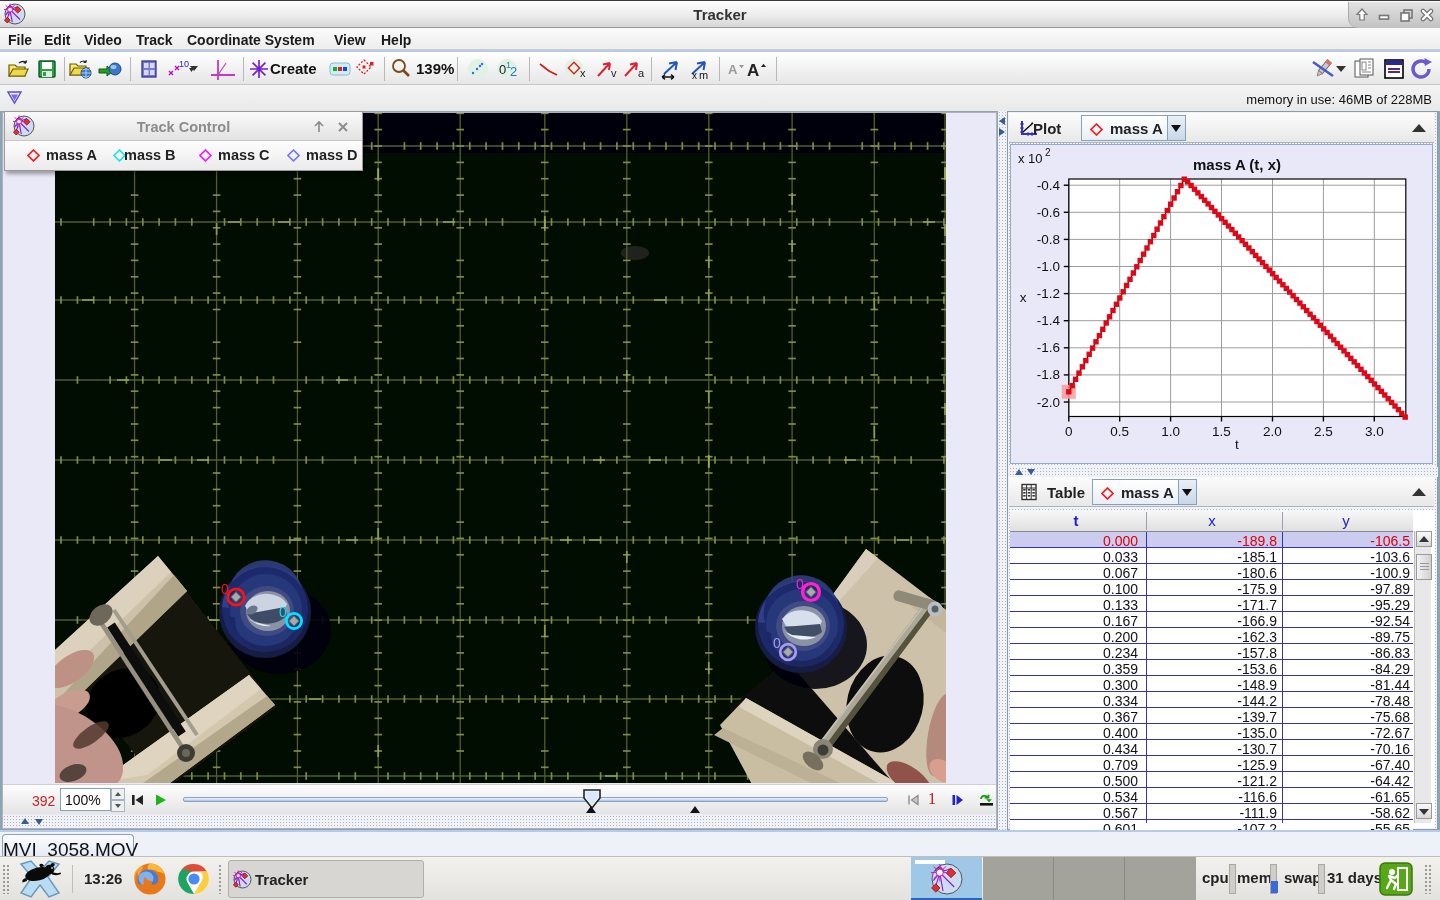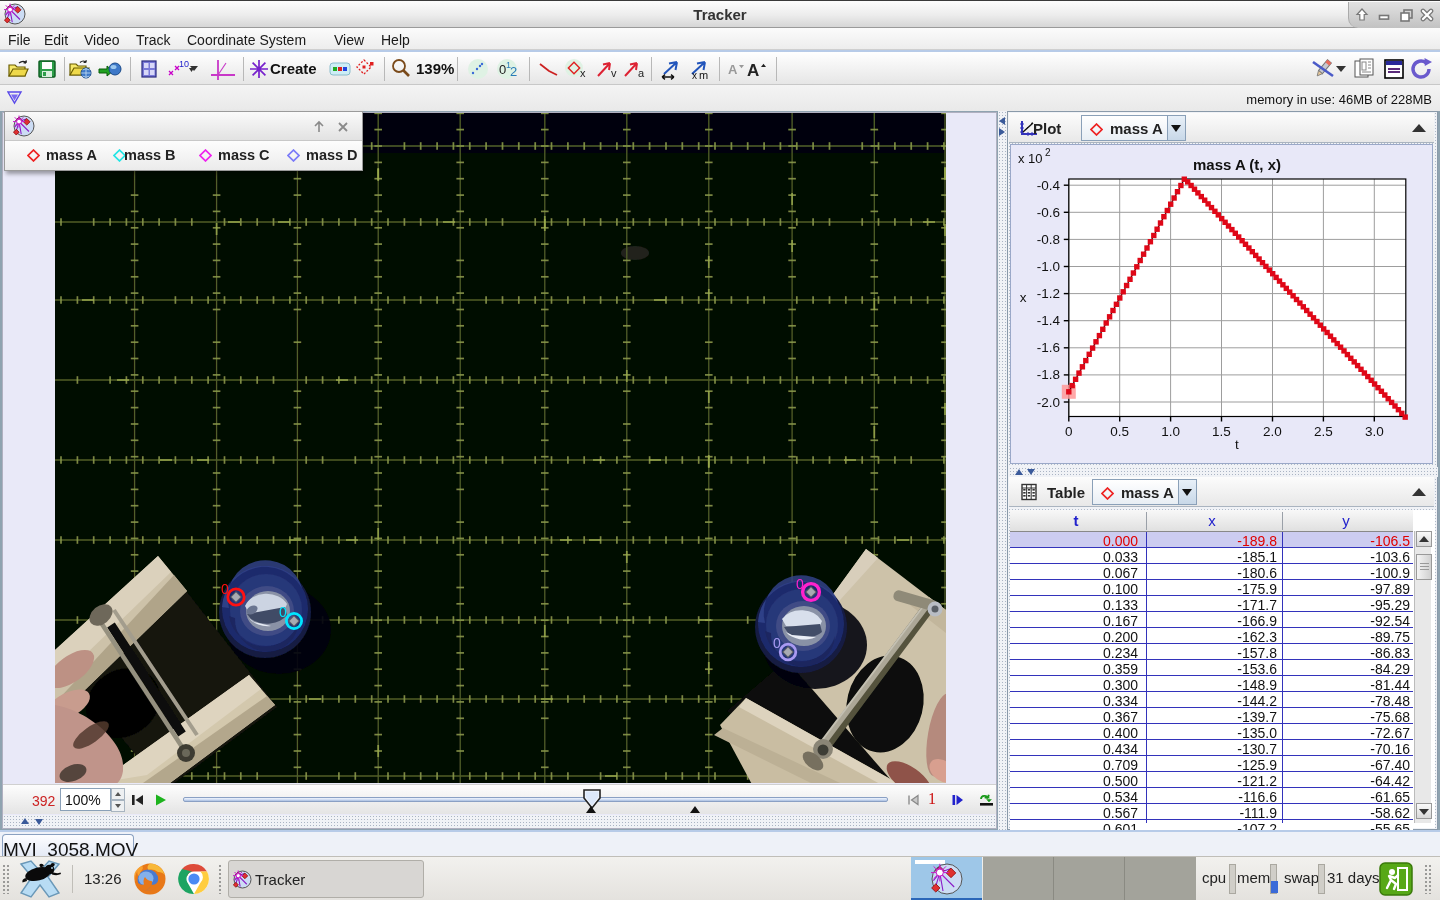--- a/index.html
+++ b/index.html
@@ -4,21 +4,21 @@
 body { width:1440px; height:900px; font-family:"Liberation Sans",sans-serif; background:#ececec; position:relative; overflow:hidden; }
 .abs { position:absolute; }
 
 #titlebar { position:absolute; left:0; top:0; width:1440px; height:28px;
   background:linear-gradient(#fdfdfd,#ececec 55%,#d6d6d6); border-top:1px solid #3a3a3a; border-bottom:1px solid #9a9a9a; }
 #titlebar .title { position:absolute; left:0; right:0; top:5px; text-align:center; font-size:15px; font-weight:bold; color:#333; }
 #winbtns { position:absolute; right:0; top:1px; width:92px; height:26px; background:linear-gradient(#e2e2e2,#c2c2c2); border-bottom-left-radius:10px; border-left:1px solid #aaa; }
 #winbtns svg { position:absolute; top:6px; }
 
 #menubar { position:absolute; left:0; top:28px; width:1440px; height:22px; background:linear-gradient(#fbfbfb,#ededed); border-bottom:1px solid #cfcfcf; }
-#menubar span { position:absolute; top:4px; font-size:14px; font-weight:normal; color:#1a1a1a; }
+#menubar span { position:absolute; top:4px; font-size:14px; font-weight:bold; color:#1a1a1a; }
 
 #toolbar { position:absolute; left:0; top:50px; width:1440px; height:35px; background:linear-gradient(#ffffff,#e6e6e6); border-top:2px solid #b7cbe8; border-bottom:1px solid #c8c8c8; }
 #toolbar .sep { position:absolute; top:5px; width:1px; height:24px; background:#b8b8b8; }
 #toolbar svg { position:absolute; }
 #toolbar .txt { position:absolute; font-size:15px; font-weight:bold; color:#111; }
 
 #membar { position:absolute; left:0; top:85px; width:1440px; height:26px; background:linear-gradient(#f4f4f4,#e9e9e9); }
 #membar .mem { position:absolute; right:8px; top:7px; font-size:13px; color:#111; }
 
 #main { position:absolute; left:0; top:111px; width:1440px; height:719px; background:#8fa3b0; }
@@ -62,21 +62,21 @@
 #tcbody .m { position:absolute; top:6px; font-size:14.5px; font-weight:bold; color:#222; }
 
 #playerbar .num { position:absolute; left:29px; top:8px; font-size:14px; color:#cc2222; }
 #spinner { position:absolute; left:57px; top:3px; width:51px; height:23px; background:#fff; border:1px solid #8aa0b8; font-size:14px; color:#111; padding:3px 0 0 4px; }
 
 #slider { position:absolute; left:180px; top:12px; width:705px; height:5px; background:linear-gradient(#f0f5fd 0%,#ccdaf2 60%,#a8bede 100%); border:1px solid #8aa0c4; border-radius:2px; }
 
 #tabbar { position:absolute; left:0; top:830px; width:1440px; height:26px; background:#eef1f8; border-top:2px solid #b7cbe8; }
 #tab1 { position:absolute; left:2px; top:2px; width:132px; height:24px; background:linear-gradient(#fdfdff,#e2e8f4); border:1px solid #8aa0c0; border-bottom:none; border-radius:4px 4px 0 0; font-size:19px; color:#111; padding:4px 0 0 0; }
 
-#taskbar { position:absolute; left:0; top:856px; width:1440px; height:44px; background:linear-gradient(#f2f1ee,#e4e2de); border-top:1px solid #c0beb8; }
+#taskbar { position:absolute; left:0; top:856px; width:1440px; height:44px; background:linear-gradient(#f2f1ee,#e4e2de); border-top:1px solid #c0beb8;font-weight:bold; }
 #taskbar .clock { position:absolute; left:84px; top:13px; font-size:15px; color:#222; }
 #winbtn { position:absolute; left:228px; top:3px; width:196px; height:38px; background:#d8d6d3; border:1px solid #b0aea8; border-radius:3px; }
 #winbtn span { position:absolute; left:26px; top:10px; font-size:15px; color:#222; }
 .pager { position:absolute; top:0px; width:71px; height:43px; }
 #taskbar .mon { position:absolute; top:12px; font-size:15px; color:#222; }
 .vbar { position:absolute; top:7px; width:7px; height:30px; background:#d0cec8; border:1px solid #aaa8a0; }
 .grip { position:absolute; width:8px; height:30px; top:7px;
   background-image:radial-gradient(#9a9a98 1px, transparent 1.2px); background-size:4px 4px; }
 </style></head><body>
 
@@ -1778,20 +1778,21 @@
 <path d="M13.75,3.52 l3.3,3.3 -3.3,3.3 -3.3,-3.3 Z"></path>
 <path d="M3.3,14.3 l2.8600000000000003,2.8600000000000003 -2.8600000000000003,2.8600000000000003 -2.8600000000000003,-2.8600000000000003 Z"></path>
 </g>
 <g transform="translate(6.050000000000001,6.6)">
               <g stroke="#c81ac8" stroke-width="1">
 <path d="M0,0 l0,-6.050000000000001 M0,0 l4.29,-4.29 M0,0 l6.050000000000001,0 M0,0 l-6.050000000000001,0 M0,0 l-4.29,-4.29 M0,0 l-4.29,4.29 M0,0 l0,6.050000000000001 M0,0 l4.29,4.29"></path>
               </g>
 <circle cx="0" cy="0" r="2.42" fill="#fff" stroke="#c81ac8"></circle>
             </g>
           </svg></div>
+      <div class="t">Track Control</div>
       <svg width="14" height="14" style="position:absolute;right:36px;top:8px">
           <path d="M7,2 L7,12 M3,6 L7,2 L11,6" stroke="#8a8a8a" stroke-width="1.6" fill="none"></path>
         </svg>
       <svg width="14" height="14" style="position:absolute;right:12px;top:8px">
           <path d="M3,3 L11,11 M11,3 L3,11" stroke="#8a8a8a" stroke-width="1.8"></path>
         </svg>
     </div>
     <div id="tcbody">
 <div class="abs" style="left:22px;top:7px"><svg width="13" height="13" viewBox="0 0 13 13" style="">
             <rect x="2.61" y="2.61" width="7.78" height="7.78" fill="none" stroke="#ee2222" stroke-width="1.6" transform="rotate(45 6.5 6.5)"></rect>

